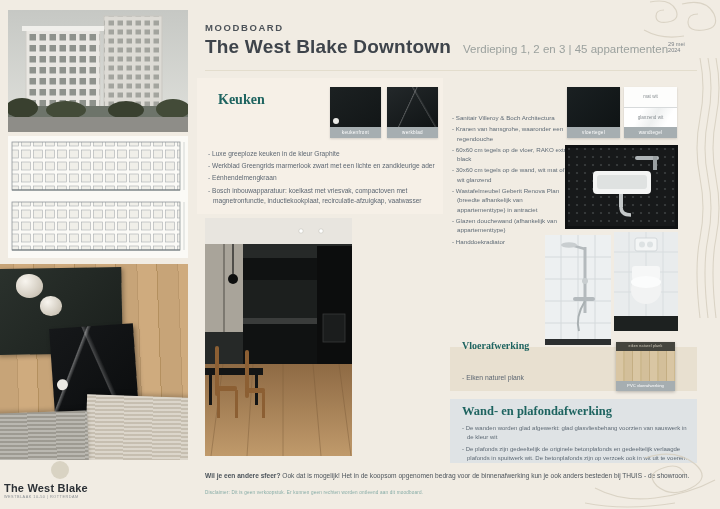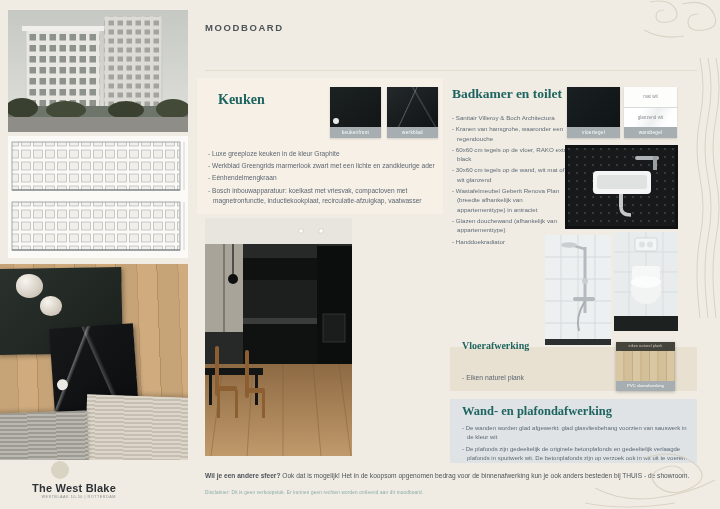--- a/index.html
+++ b/index.html
@@ -73,21 +73,21 @@
   .g2{left:40px;top:32px;width:22px;height:20px;}
   .marble{position:absolute;left:52px;top:62px;width:84px;height:88px;transform:rotate(-4deg);background:
      linear-gradient(115deg,transparent 30%,rgba(255,255,255,.35) 31%,transparent 34%),
      linear-gradient(70deg,transparent 55%,rgba(255,255,255,.22) 56%,transparent 60%),
      linear-gradient(140deg,#16181a,#0b0d0e);box-shadow:2px 3px 5px rgba(0,0,0,.35);}
   .sticker{position:absolute;left:4px;bottom:26px;width:11px;height:11px;border-radius:50%;background:#eceae4;}
   .carpet-beige{position:absolute;left:86px;top:132px;width:104px;height:66px;transform:rotate(2deg);background:
      repeating-linear-gradient(0deg,rgba(255,255,255,.28) 0 2px,rgba(0,0,0,.04) 2px 4px),#cec6b7;box-shadow:0 -2px 4px rgba(0,0,0,.2);}
   .carpet-gray{position:absolute;left:-4px;top:148px;width:92px;height:52px;transform:rotate(-2deg);background:
      repeating-linear-gradient(0deg,rgba(255,255,255,.22) 0 2px,rgba(0,0,0,.06) 2px 4px),#a7a49b;box-shadow:0 -2px 4px rgba(0,0,0,.2);}
-  .logo-block{left:4px;top:461px;width:112px;text-align:right;}
+  .logo-block{left:4px;top:461px;width:112px;text-align:left;}
   .logo-dot{width:18px;height:18px;border-radius:50%;background:#d9d3c3;margin:0 auto 3px;}
   .logo-name{font-size:11px;font-weight:bold;color:#2c3136;letter-spacing:.2px;}
   .logo-tagline{font-size:3.8px;color:#8a8f94;letter-spacing:.5px;margin-top:1px;}
   .doodle{pointer-events:none;opacity:.9;}
 </style>
 </head>
 <body>
 
 <div class="page">
 
@@ -149,20 +149,25 @@
     <div class="carpet-gray"></div>
   </figure>
 
   <div class="abs logo-block">
     <div class="logo-dot"></div>
     <div class="logo-name">The West Blake</div>
     <div class="logo-tagline">WESTBLAAK 10-50 | ROTTERDAM</div>
   </div>
 
   <div class="abs kicker">MOODBOARD</div>
+  <div class="abs title-row">
+    <span class="title">The West Blake Downtown</span>
+    <span class="subtitle">Verdieping 1, 2 en 3  |  45 appartementen</span>
+    <span class="date">29 mei 2024</span>
+  </div>
   <div class="abs hdr-rule"></div>
 
   <div class="abs keuken-panel"></div>
   <h2 class="abs serif-h keuken-h" style="margin:8px;">Keuken</h2>
 
   <div class="abs sw-kfront swatch">
     <div class="sw-body-dark">
       <span class="dot-logo"></span>
     </div>
     <div class="cap">keukenfront</div>
@@ -218,21 +223,20 @@
         <rect x="30" y="172" width="3" height="28"></rect>
         <rect x="12" y="172" width="3" height="28"></rect>
         <rect x="40" y="132" width="4" height="48" rx="2"></rect>
         <rect x="40" y="170" width="20" height="5" rx="2"></rect>
         <rect x="57" y="174" width="3" height="26"></rect>
       </g>
     </svg>
   </figure>
 
 
-  <h2 class="abs serif-h bad-h" style="margin:0;">Badkamer en toilet</h2>
 
   <div class="abs sw-floor swatch">
     <div class="sw-body-dark"></div>
     <div class="cap">vloertegel</div>
   </div>
   <div class="abs sw-wall swatch">
     <div class="half">mat wit</div>
     <div class="half gloss">glanzend wit</div>
     <div class="cap">wandtegel</div>
   </div>

